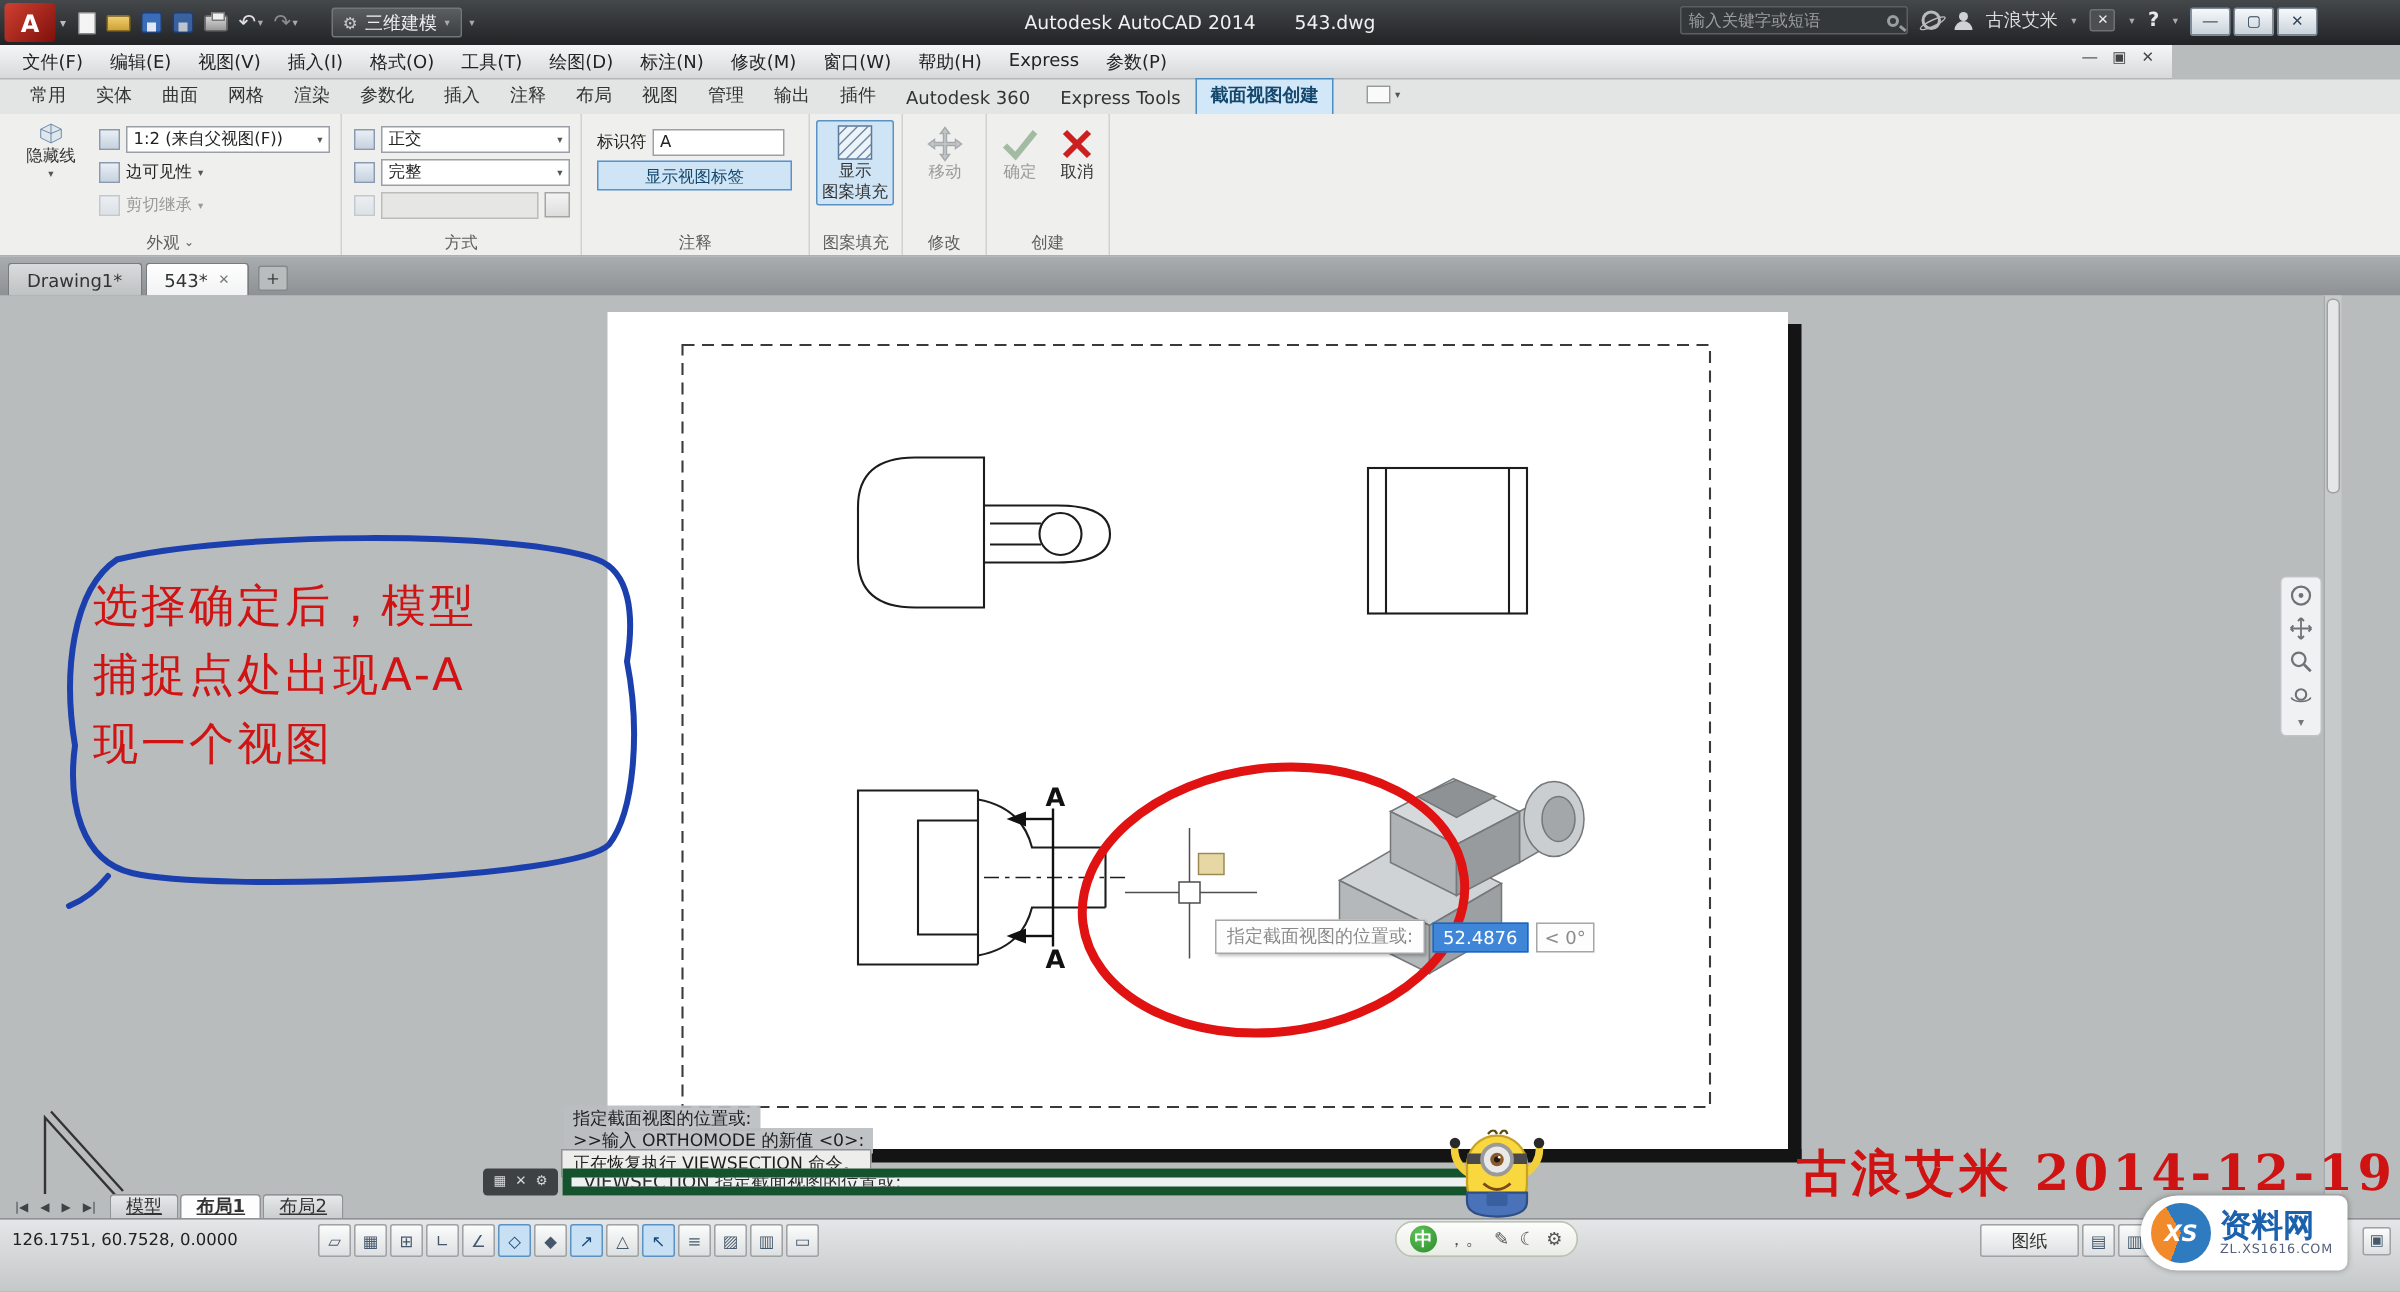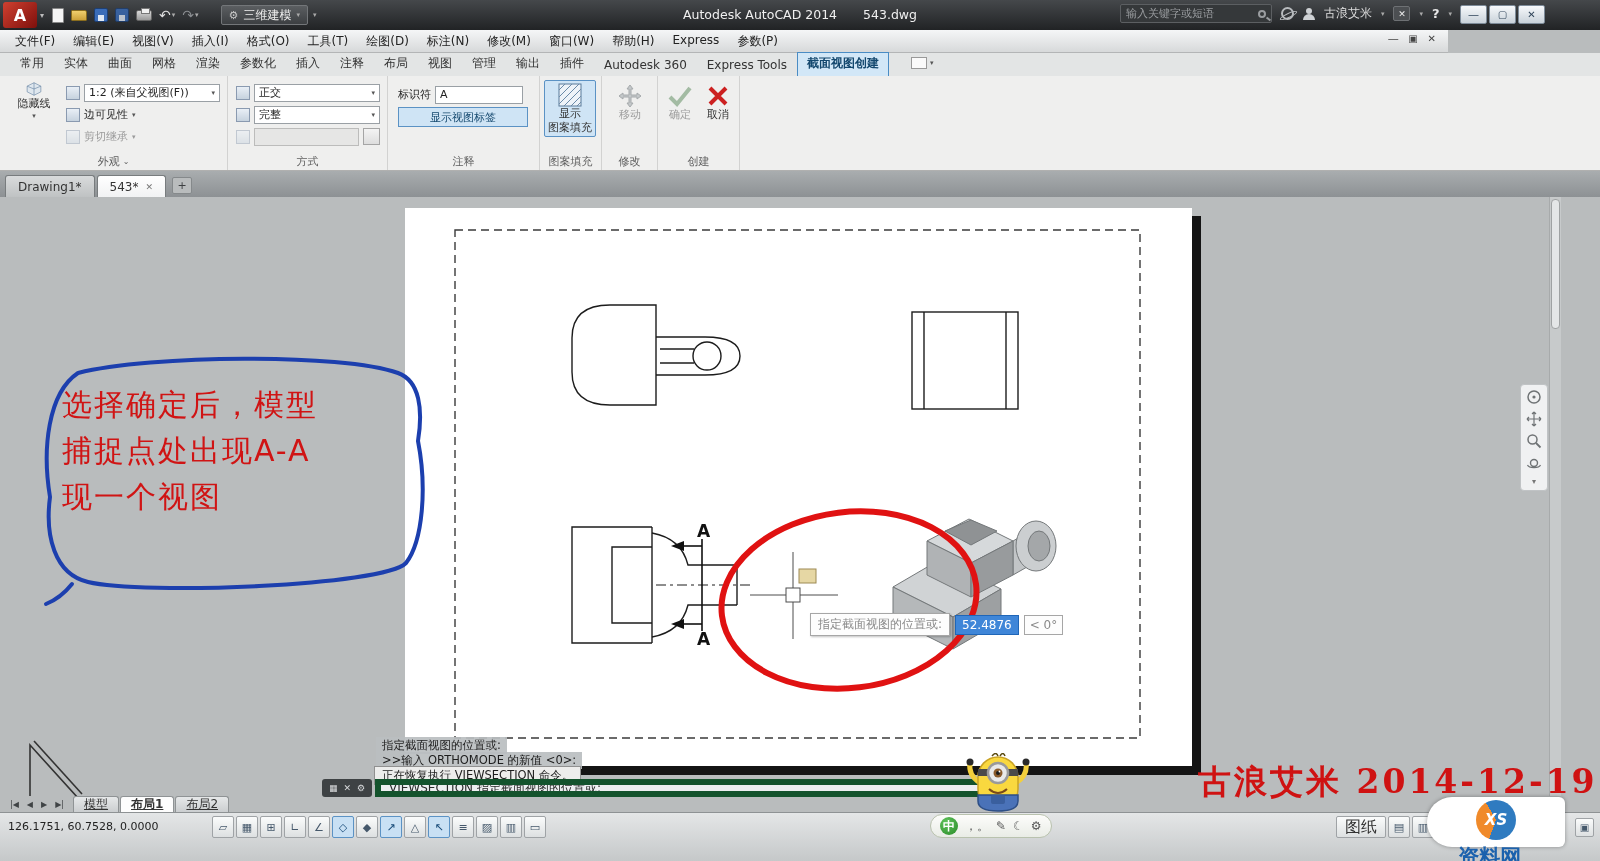--- a/index.html
+++ b/index.html
@@ -132,37 +132,37 @@
 
   
   .statusbar { position:absolute; top:812px; left:0; width:1600px; height:49px;
     background:linear-gradient(#e4e6e7,#c5c8c9); border-top:1px solid #8e9294; }
   .coords { position:absolute; left:8px; top:7px; font-size:11px; color:#222; }
   .mode-icons { position:absolute; left:212px; top:3px; display:flex; gap:2px; }
   .micon { width:22px; height:22px; border:1px solid #9fa3a6; border-radius:2px; background:linear-gradient(#fbfcfc,#dde0e1);
     display:flex; align-items:center; justify-content:center; font-size:11px; color:#45586b; }
   .micon.active { background:#c8e0f4; border-color:#5b92c4; color:#174a78; }
   .right-cluster { position:absolute; right:46px; top:3px; display:flex; gap:2px; align-items:center; }
-  .paper-btn { height:22px; padding:0 8px; border:1px solid #9fa3a6; border-radius:2px; background:linear-gradient(#fbfcfc,#dde0e1);
-    font-size:16px; color:#333; display:flex; align-items:center; }
+  .paper-btn { height:22px; padding:0 20px; border:1px solid #9fa3a6; border-radius:2px; background:linear-gradient(#fbfcfc,#dde0e1);
+    font-size:12px; color:#333; display:flex; align-items:center; }
   .corner-btn { position:absolute; right:6px; top:5px; width:19px; height:19px; border:1px solid #9fa3a6; border-radius:2px;
     background:linear-gradient(#fbfcfc,#dde0e1); color:#45586b; font-size:10px; display:flex; align-items:center; justify-content:center; }
 
   
   .ime { position:absolute; left:930px; top:814px; height:24px; z-index:55; display:flex; align-items:center; gap:7px; padding:0 9px;
     background:linear-gradient(#fdfdfb,#e9ece6); border:1px solid #b9c2ae; border-radius:12px; }
   .ime-logo { width:18px; height:18px; border-radius:50%; background:radial-gradient(circle at 35% 30%,#5fc35b,#2a8a28);
     color:#fff; font-size:12px; font-weight:bold; display:flex; align-items:center; justify-content:center; }
   .ime-item { color:#555; font-size:12px; }
   .minion { position:absolute; left:958px; top:753px; z-index:56; }
   .signature { position:absolute; left:1198px; top:760px; z-index:45; font-family:"DejaVu Serif","Liberation Serif",serif;
     font-size:33px; font-weight:bold; color:#cf1212; letter-spacing:3px; white-space:nowrap; }
   .watermark { position:absolute; left:1427px; top:797px; width:138px; height:50px; z-index:60;
     background:#fff; border-radius:25px 6px 6px 25px; box-shadow:0 0 4px rgba(0,0,0,.35);
-    display:flex; align-items:center; gap:6px; padding:3px 7px;flex-direction:column; }
+    display:flex; align-items:center; gap:6px; padding:3px 7px; }
   .wm-circle { width:40px; height:40px; border-radius:50%; flex:none;
     background:conic-gradient(from 200deg,#f08a2a 0 130deg,#2f7bc0 130deg 360deg);
     color:#fff; font-style:italic; font-weight:bold; font-size:15px; display:flex; align-items:center; justify-content:center; }
   .wm-name { font-size:21px; font-weight:bold; color:#1b61ad; line-height:1.05; }
   .wm-url { font-size:8.5px; color:#55617a; letter-spacing:.5px; }
 </style>
 </head>
 <body>
 
 <div class="titlebar">

